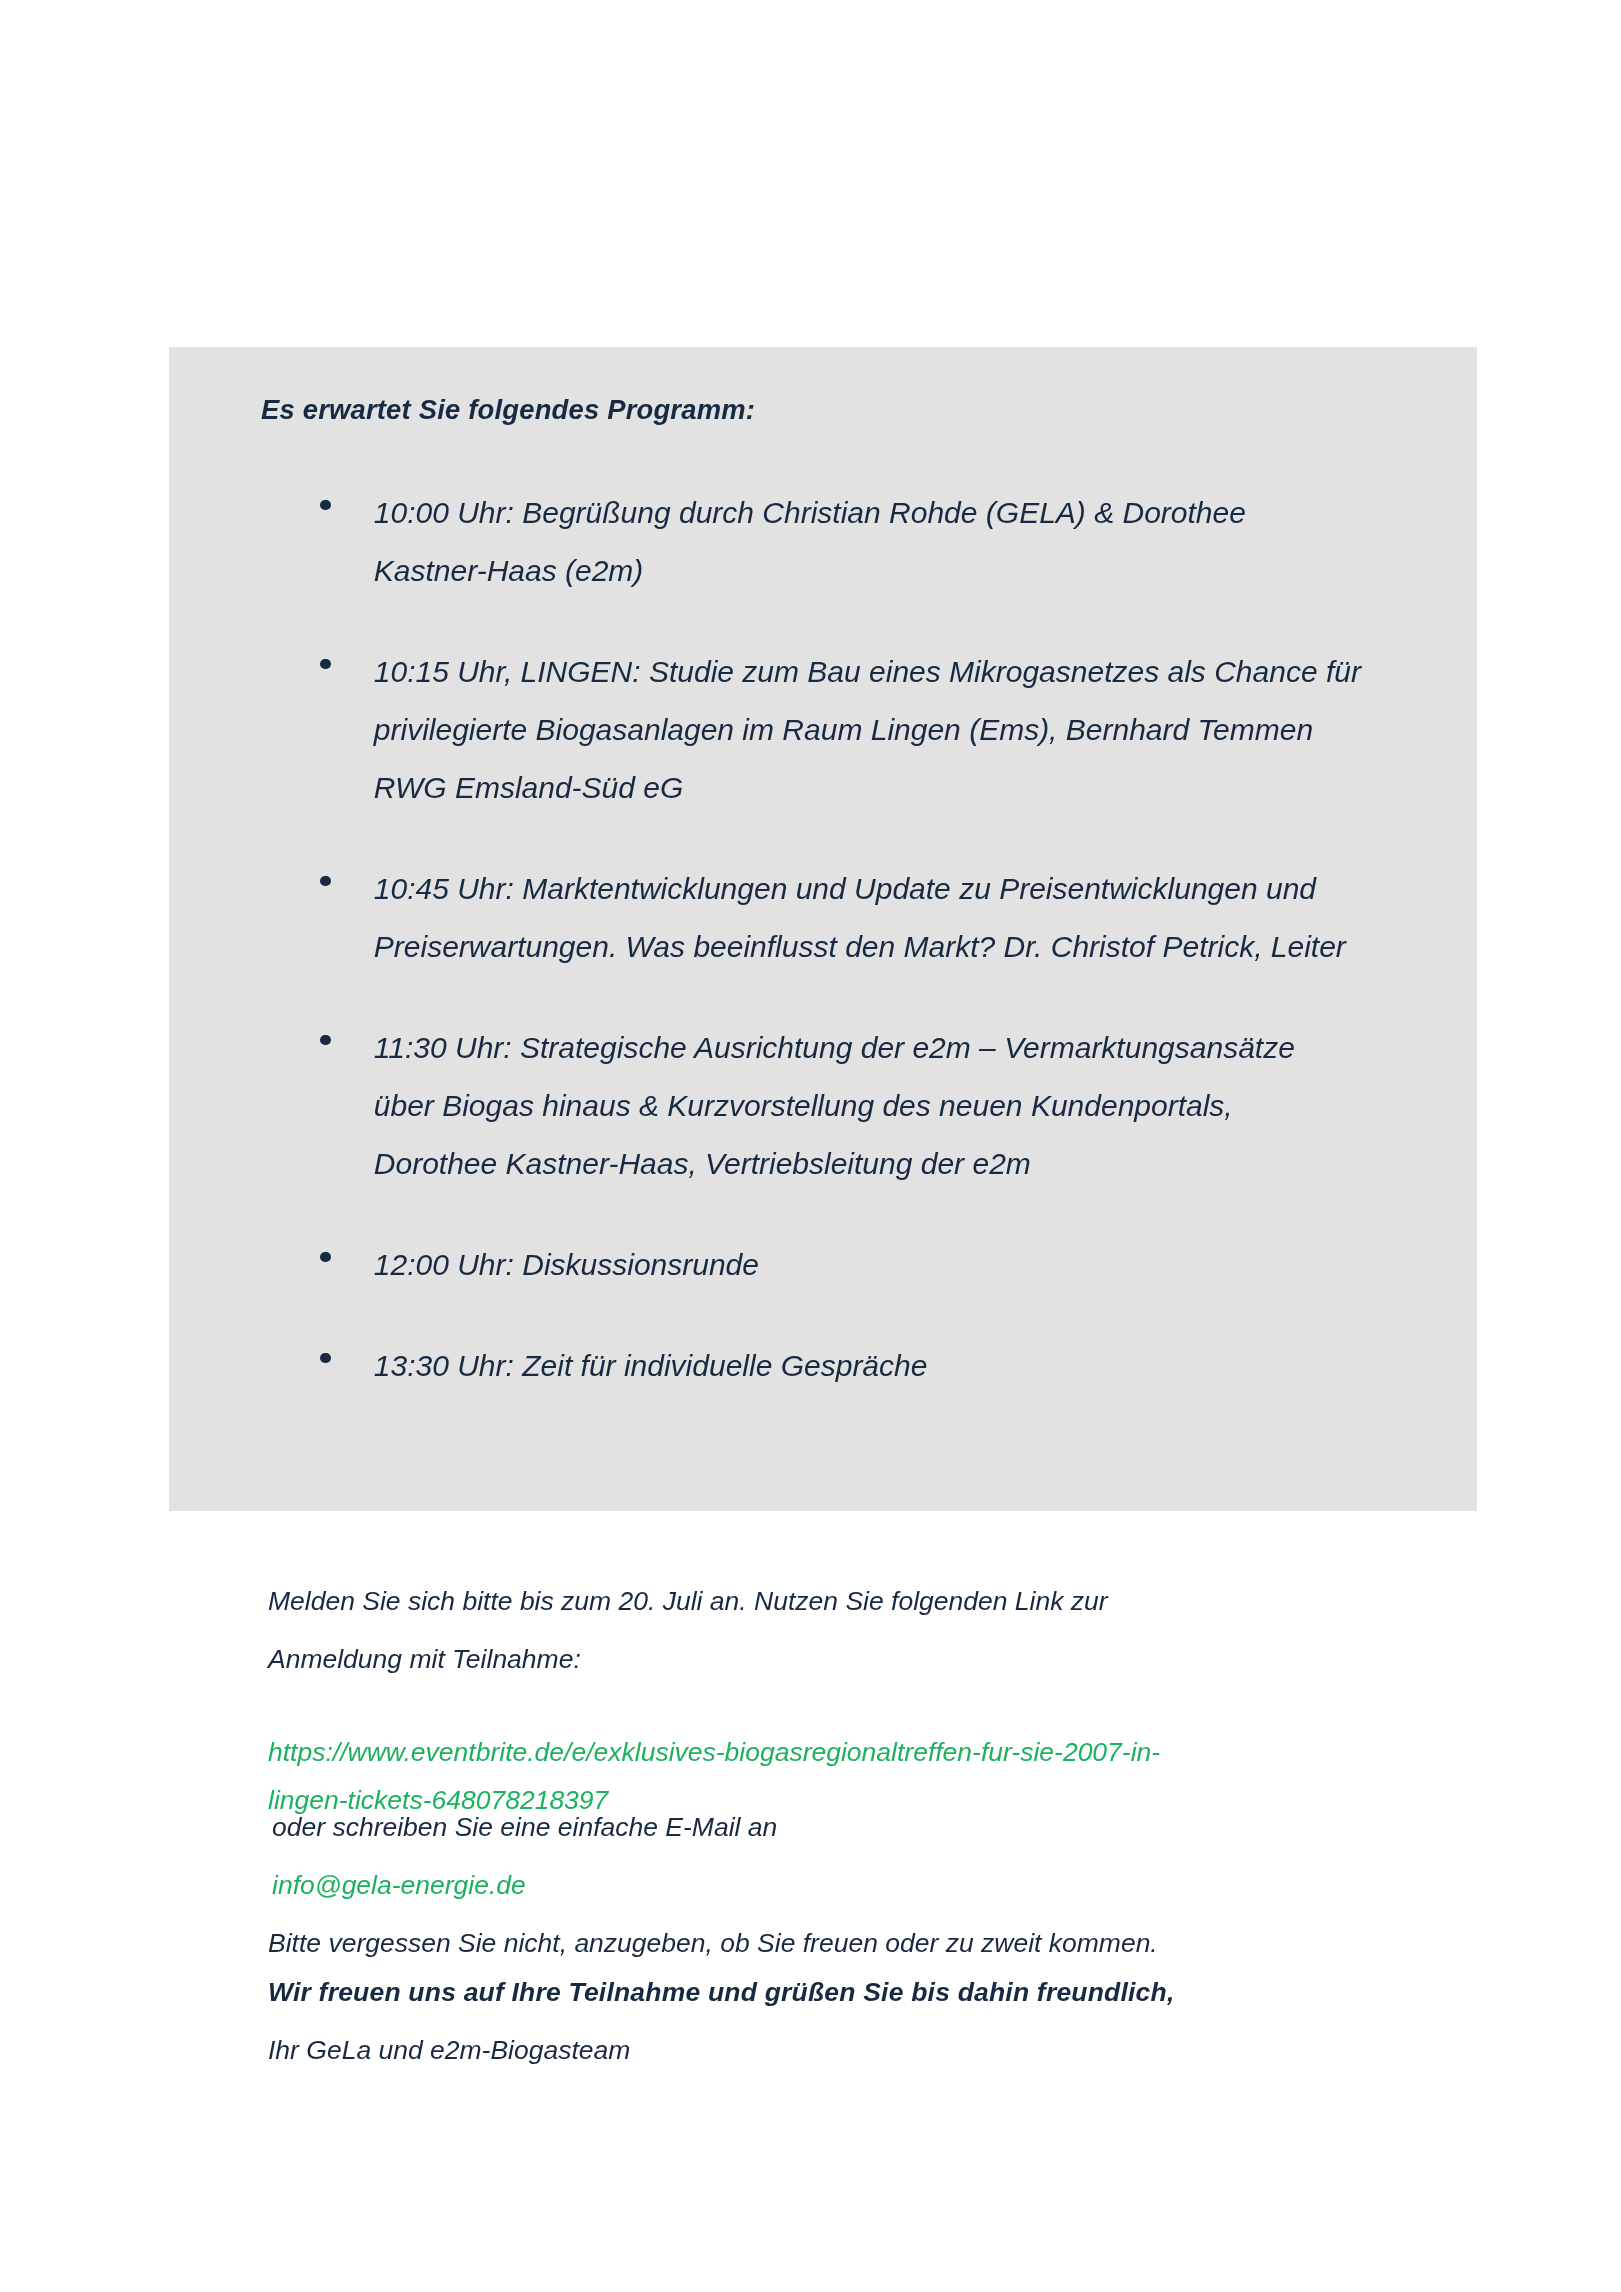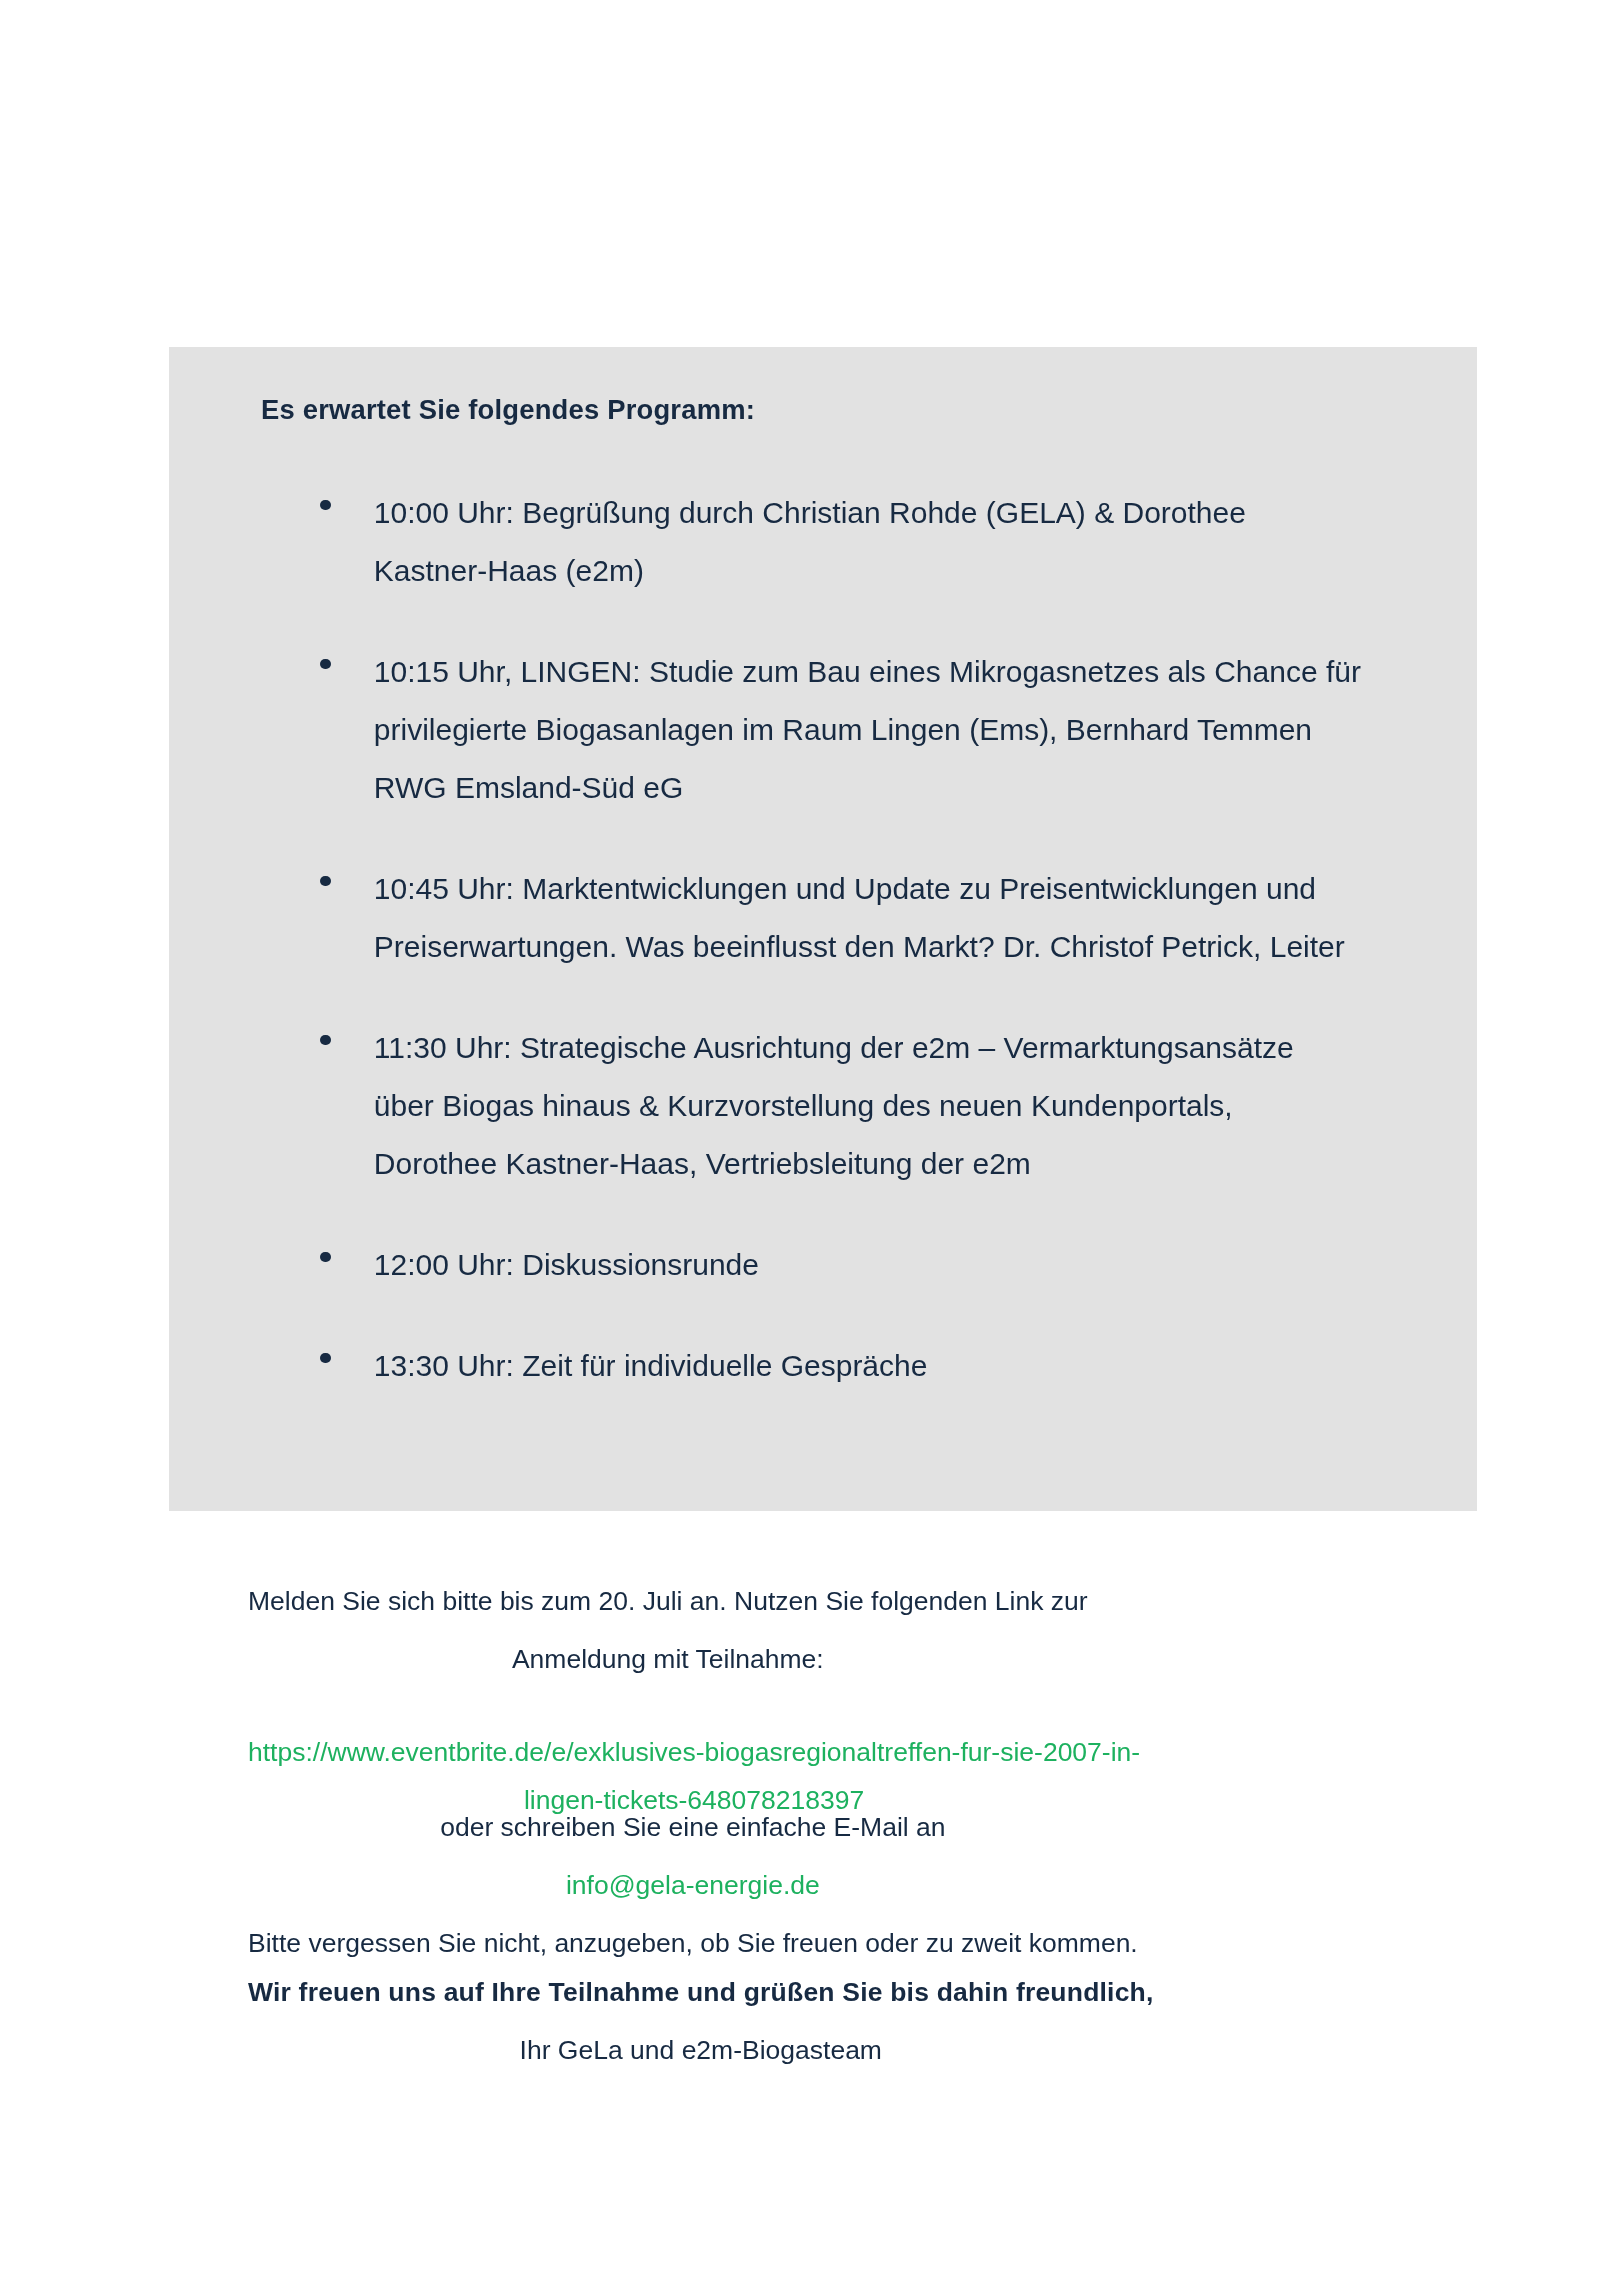--- a/index.html
+++ b/index.html
@@ -1,21 +1,21 @@
 <!DOCTYPE html>
 <html style="--text-color: #172a42; --link-color: #1db15f; --box-color: #e2e2e2; --page-bg: #ffffff;"><head>
 <meta charset="utf-8">
 <style>
   :root {
     --text-color: #172a42;
     --link-color: #1db15f;
     --box-color: #e2e2e2;
     --page-bg: #ffffff;
   }
-  * { margin: 4px; padding: 0; box-sizing: border-box; }
+  * { margin: 4px; padding: 0; box-sizing: border-box; font-style: italic; }
   html, body { background: var(--page-bg); }
   body {
     position: relative;
     width: 1621px;
     height: 2293px;
     font-family: "Liberation Sans", "DejaVu Sans", sans-serif;
     color: var(--text-color);
     overflow: hidden;
   }
   .program-box {
@@ -52,24 +52,23 @@
     margin-top: 21.6px;
   }
   .item-lines {
     margin-left: 35px;
     font-size: 30px;
     line-height: 54px;
   }
   .item-lines span { display: block; white-space: nowrap; }
   .below {
     position: absolute;
-    left: 232px;
+    left: 252px;
     font-size: 26.5px;
     line-height: 54px;
-    text-align: center;
   }
   .below span { display: block; white-space: nowrap; }
   .p-intro   { top: 1558px; }
   .p-link    { top: 1670px; line-height: 44px; }
   .p-email   { top: 1784px; }
   .p-closing { top: 1949px; }
   .p-closing .bold-line { font-weight: bold; letter-spacing: 0.2px; }
   a.link {
     color: var(--link-color);
     text-decoration: none;

